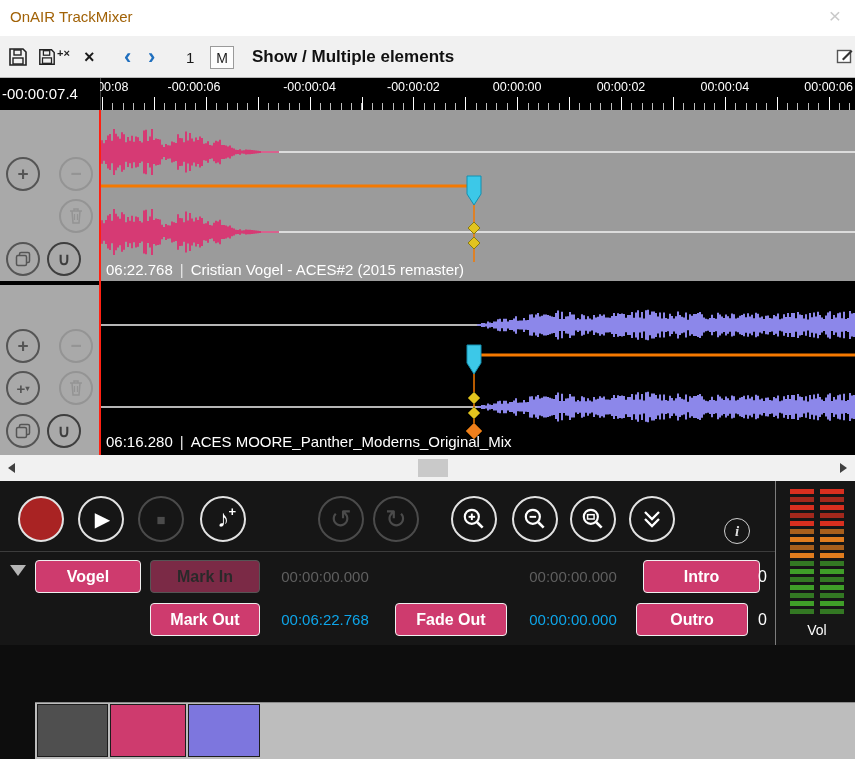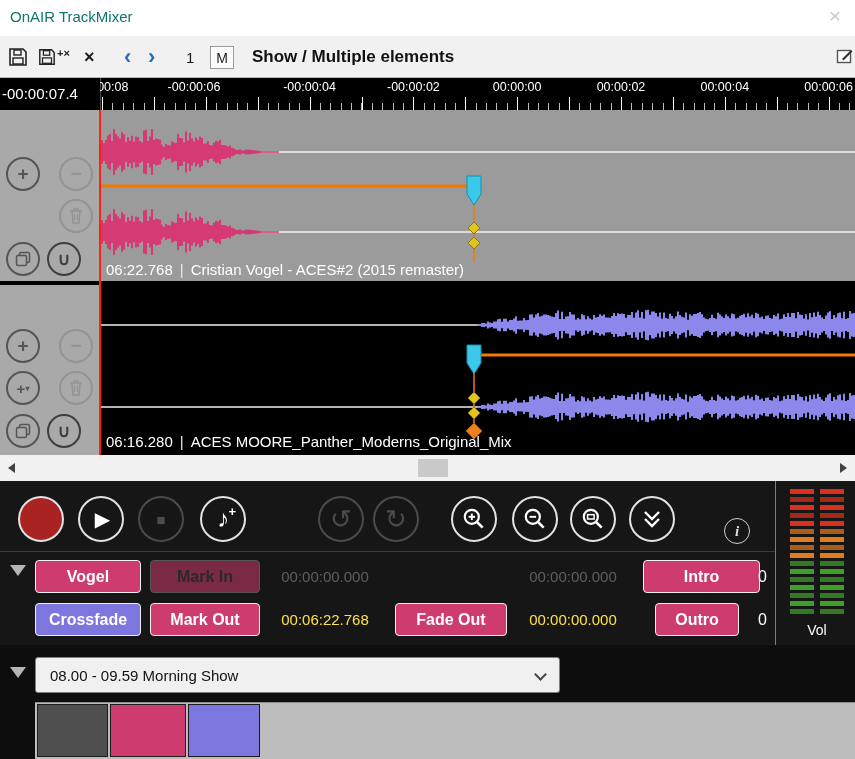--- a/index.html
+++ b/index.html
@@ -6,21 +6,21 @@
   html,body { background:#e8e8e8; }
   #app {
     position:relative; width:855px; height:759px; overflow:hidden;
     font-family:"Liberation Sans", sans-serif; background:#0d0d0d;
     outline:1px solid #bbb;
   }
   .abs { position:absolute; }
 
   
   #titlebar { left:0; top:0; width:855px; height:36px; background:#ffffff; }
-  .win-title { left:10px; top:8px; font-size:15px; color:#0f766e; }
+  .win-title { left:10px; top:8px; font-size:15px; color:#a16207; }
   .win-close { right:6px; top:2px; width:28px; height:28px; color:#c9c9c9; font-size:21px;
                text-align:center; line-height:28px; cursor:default; }
 
   
   #toolbar { left:0; top:36px; width:855px; height:42px; background:#f1f1f1; border-bottom:1px solid #b9b9b9; }
   .tb-item { top:0; height:42px; display:flex; align-items:center; }
   .tb-x { font-size:18px; font-weight:bold; color:#1a1a1a; }
   .tb-arrow { font-size:22px; font-weight:bold; color:#1f6fbe; }
   .tb-num { font-size:15px; color:#1a1a1a; }
   .m-box { width:24px; height:23px; border:1px solid #9a9a9a; background:#fdfdfd; color:#1a1a1a;
@@ -83,21 +83,21 @@
   .vdiv { left:775px; top:0; width:1px; height:164px; background:#7d7d7d; }
   .collapse-tri { width:0; height:0; border-left:8px solid transparent; border-right:8px solid transparent;
                   border-top:11px solid #b5b5b5; }
   .ebtn { position:absolute; height:33px; border-radius:4px; color:#fff; font-size:16px; font-weight:bold;
           display:flex; align-items:center; justify-content:center; border:1px solid #efefef; }
   .btn-pink { background:var(--accent-pink); }
   .btn-purple { background:var(--accent-purple); }
   .ebtn.dim { opacity:0.55; border-color:#8a8a8a; color:#3a3a3a; }
   .etime { position:absolute; height:33px; font-size:15px; display:flex; align-items:center; justify-content:center; }
   .etime.dim { color:#5f5f5f; }
-  .etime.lit { color:#fde047; }
+  .etime.lit { color:#0ea5e9; }
   .eval { position:absolute; height:33px; color:#fff; font-size:16px; display:flex; align-items:center; }
   #vu-meter { left:790px; top:8px; width:56px; height:130px; }
   .vu-seg { position:absolute; width:24px; height:5px; }
   .vu-label { left:788px; top:141px; width:58px; text-align:center; color:#fff; font-size:14px; }
 
   
   #playlist-row { left:0; top:645px; width:855px; height:57px; background:#0d0d0d; }
   .dropdown { left:35px; top:12px; width:525px; height:36px; background:#f0f0f0; border:1px solid #7e7e7e;
               border-radius:3px; display:flex; align-items:center; padding-left:14px; font-size:15px; color:#111; }
   .chev { position:absolute; right:14px; top:12px; width:9px; height:9px;
@@ -328,26 +328,25 @@
     <div class="abs vdiv"></div>
 
     <div class="abs collapse-tri" style="left:10px; top:84px;"></div>
     <div class="ebtn btn-pink" style="left:35px; top:79px; width:106px;">Vogel</div>
     <div class="ebtn btn-pink dim" style="left:150px; top:79px; width:110px;">Mark In</div>
     <div class="etime dim" style="left:262px; top:79px; width:126px;">00:00:00.000</div>
     <div class="etime dim" style="left:510px; top:79px; width:126px;">00:00:00.000</div>
     <div class="ebtn btn-pink" style="left:643px; top:79px; width:117px;">Intro</div>
     <div class="eval" style="left:758px; top:79px;">0</div>
 
-    <div class="ebtn btn-purple" style="left:35px; top:122px; width:106px;">Crossfade</div>
     <div class="ebtn btn-pink" style="left:150px; top:122px; width:110px;">Mark Out</div>
     <div class="etime lit" style="left:262px; top:122px; width:126px;">00:06:22.768</div>
     <div class="ebtn btn-pink" style="left:395px; top:122px; width:112px;">Fade Out</div>
     <div class="etime lit" style="left:510px; top:122px; width:126px;">00:00:00.000</div>
-    <div class="ebtn btn-pink" style="left:655px; top:122px; width:84px;">Outro</div>
+    <div class="ebtn btn-pink" style="left:636px; top:122px; width:112px;">Outro</div>
     <div class="eval" style="left:758px; top:122px;">0</div>
 
     <div class="abs" id="vu-meter">
         <div class="vu-seg" style="left: 0px; top: 0px; background: rgb(217, 47, 31);"></div>
         <div class="vu-seg" style="left: 30px; top: 0px; background: rgb(217, 47, 31);"></div>
         <div class="vu-seg" style="left: 0px; top: 8px; background: rgb(217, 47, 31); opacity: 0.72;"></div>
         <div class="vu-seg" style="left: 30px; top: 8px; background: rgb(217, 47, 31); opacity: 0.72;"></div>
         <div class="vu-seg" style="left: 0px; top: 16px; background: rgb(217, 47, 31);"></div>
         <div class="vu-seg" style="left: 30px; top: 16px; background: rgb(217, 47, 31);"></div>
         <div class="vu-seg" style="left: 0px; top: 24px; background: rgb(217, 47, 31); opacity: 0.72;"></div>
@@ -373,27 +372,20 @@
         <div class="vu-seg" style="left: 0px; top: 104px; background: rgb(63, 158, 40); opacity: 0.72;"></div>
         <div class="vu-seg" style="left: 30px; top: 104px; background: rgb(63, 158, 40); opacity: 0.72;"></div>
         <div class="vu-seg" style="left: 0px; top: 112px; background: rgb(63, 158, 40);"></div>
         <div class="vu-seg" style="left: 30px; top: 112px; background: rgb(63, 158, 40);"></div>
         <div class="vu-seg" style="left: 0px; top: 120px; background: rgb(63, 158, 40); opacity: 0.72;"></div>
         <div class="vu-seg" style="left: 30px; top: 120px; background: rgb(63, 158, 40); opacity: 0.72;"></div>
       </div>
     <div class="abs vu-label">Vol</div>
   </div>
 
-  <div id="playlist-row" class="abs">
-    <div class="abs collapse-tri" style="left:10px; top:22px;"></div>
-    <div class="abs dropdown">
-      <span>08.00 - 09.59 Morning Show</span>
-      <span class="chev"></span>
-    </div>
-  </div>
 
   <div id="blocks-row" class="abs">
     <div class="abs blocks-bar">
       <div class="block" style="left:2px; width:71px; background:#4f4f4f;"></div>
       <div class="block" style="left:75px; width:76px; background:var(--accent-pink);"></div>
       <div class="block" style="left:153px; width:72px; background:var(--accent-purple);"></div>
     </div>
   </div>
 
 </div>

